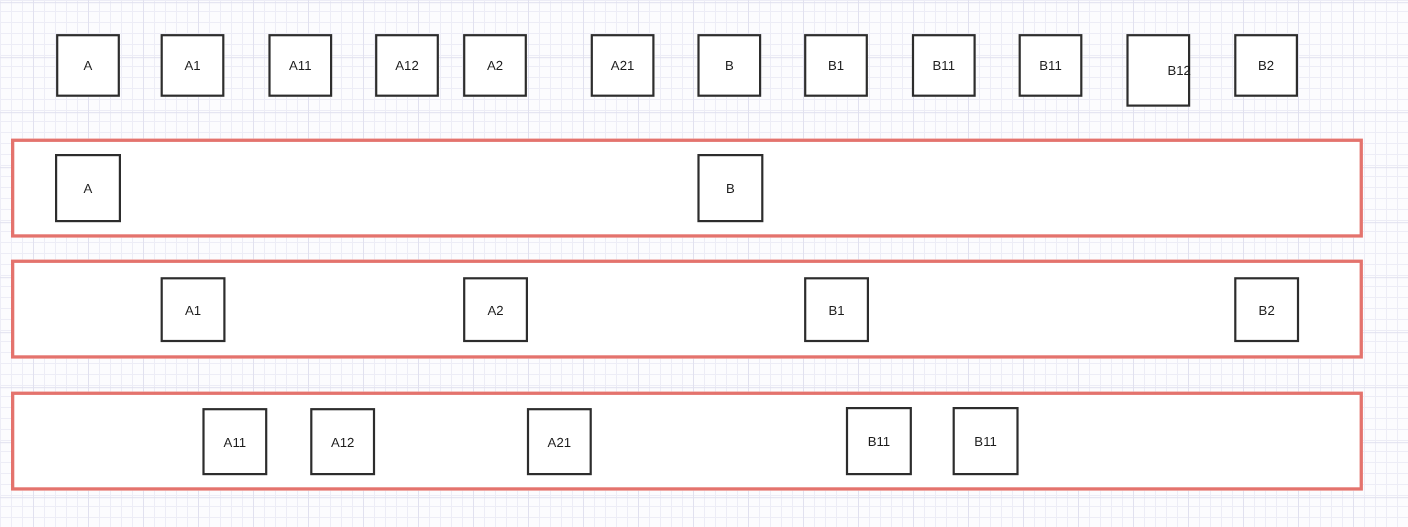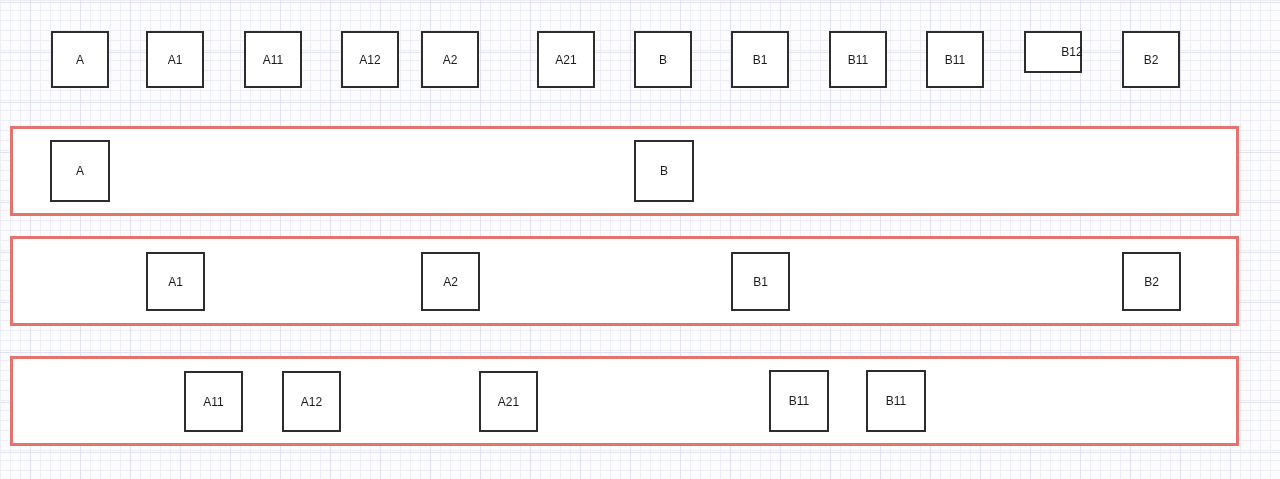--- a/index.html
+++ b/index.html
@@ -66,15 +66,15 @@
     <div class="node" style="left: 51px; top: 31px; width: 58px; height: 57px;">A</div>
     <div class="node" style="left: 146px; top: 31px; width: 58px; height: 57px;">A1</div>
     <div class="node" style="left: 244px; top: 31px; width: 58px; height: 57px;">A11</div>
     <div class="node" style="left: 341px; top: 31px; width: 58px; height: 57px;">A12</div>
     <div class="node" style="left: 421px; top: 31px; width: 58px; height: 57px;">A2</div>
     <div class="node" style="left: 537px; top: 31px; width: 58px; height: 57px;">A21</div>
     <div class="node" style="left: 634px; top: 31px; width: 58px; height: 57px;">B</div>
     <div class="node" style="left: 731px; top: 31px; width: 58px; height: 57px;">B1</div>
     <div class="node" style="left: 829px; top: 31px; width: 58px; height: 57px;">B11</div>
     <div class="node" style="left: 926px; top: 31px; width: 58px; height: 57px;">B11</div>
-    <div class="node" style="left: 1024px; top: 31px; width: 58px; height: 42px; padding-left: 38px;">B12</div>
+    <div class="node" style="left: 1024px; top: 31px; width: 58px; height: 66px; padding-left: 38px;">B12</div>
     <div class="node" style="left: 1122px; top: 31px; width: 58px; height: 57px;">B2</div>
   </div>
 
 </body></html>

